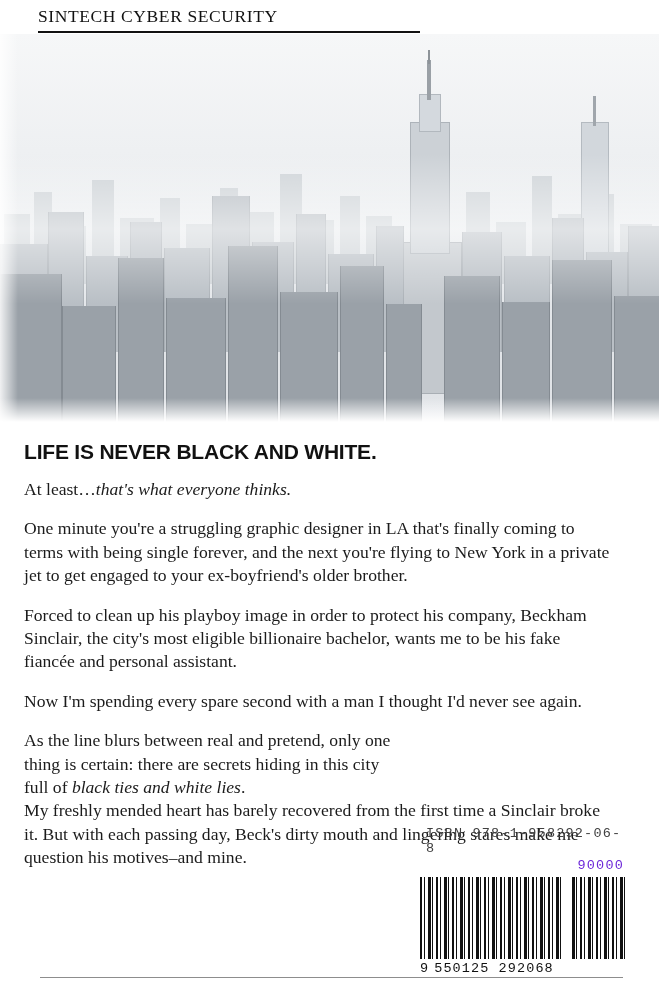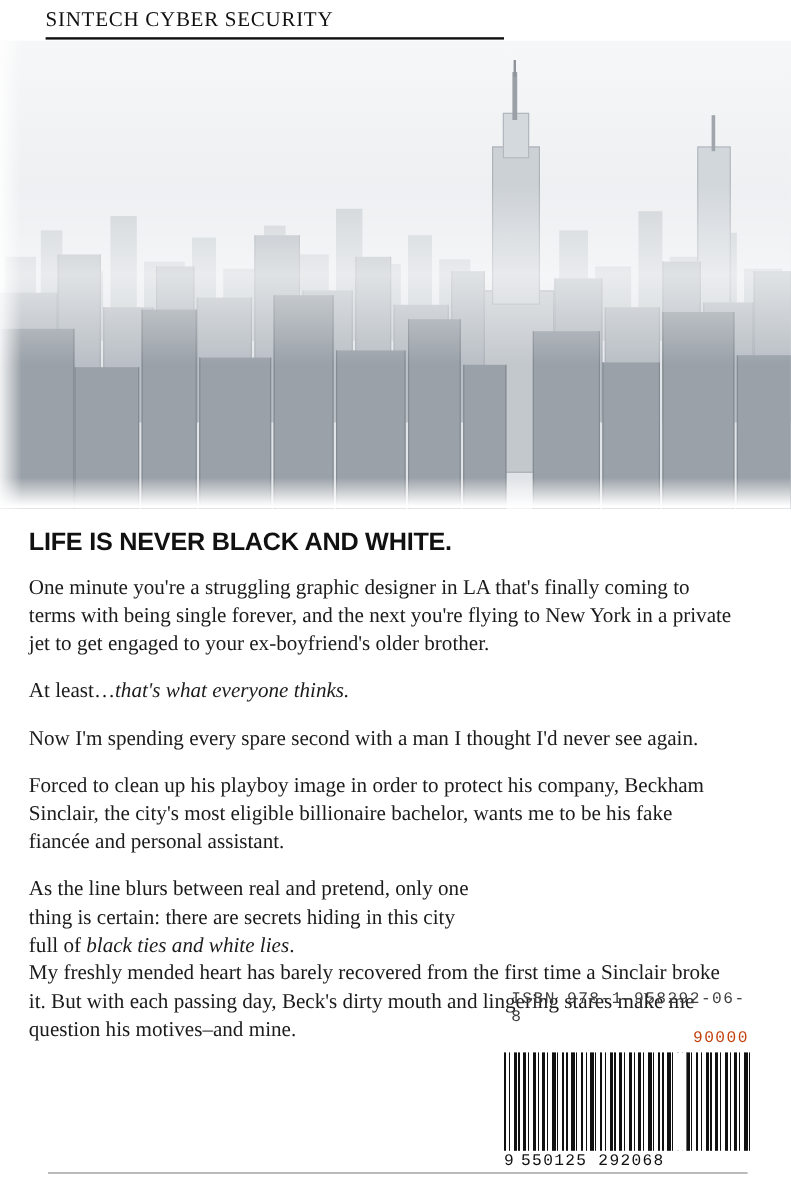--- a/index.html
+++ b/index.html
@@ -148,21 +148,21 @@
     font-family: "Liberation Mono", monospace;
     font-size: 13.5px;
     letter-spacing: 1.2px;
     color: #404040;
     margin-left: 6px;
   }
   .price-line {
     font-family: "Liberation Mono", monospace;
     font-size: 13.5px;
     letter-spacing: 1.2px;
-    color: #c2410c;
+    color: #6d28d9;
     text-align: right;
     margin-top: 2px;
     margin-right: 2px;
   }
   .bars {
     margin-top: 4px;
     height: 82px;
     width: 206px;
     background-image: repeating-linear-gradient(
       90deg,
@@ -289,27 +289,27 @@
     </div>
 
     <div class="haze"></div>
     <div class="photo-fade-left"></div>
     <div class="photo-fade-bottom"></div>
   </div>
 
   <div class="blurb">
     <p class="tagline">LIFE IS NEVER BLACK AND WHITE.</p>
 
+    <p class="para"><span>At least…</span><em>that's what everyone thinks.</em></p>
+
     <p class="para">One minute you're a struggling graphic designer in LA that's finally coming to terms with being single forever, and the next you're flying to New York in a private jet to get engaged to your ex-boyfriend's older brother.</p>
 
-    <p class="para"><span>At least…</span><em>that's what everyone thinks.</em></p>
+    <p class="para">Forced to clean up his playboy image in order to protect his company, Beckham Sinclair, the city's most eligible billionaire bachelor, wants me to be his fake fiancée and personal assistant.</p>
 
     <p class="para">Now I'm spending every spare second with a man I thought I'd never see again.</p>
-
-    <p class="para">Forced to clean up his playboy image in order to protect his company, Beckham Sinclair, the city's most eligible billionaire bachelor, wants me to be his fake fiancée and personal assistant.</p>
 
     <p class="para last"><span>As the line blurs between real and pretend, only one thing is certain: there are secrets hiding in this city full of </span><em>black ties and white lies</em><span>.</span></p>
 
     <p class="para">My freshly mended heart has barely recovered from the first time a Sinclair broke it. But with each passing day, Beck's dirty mouth and lingering stares make me question his motives–and mine.</p>
   </div>
 
   <div class="barcode-block">
     <div class="isbn-line">ISBN 978-1-958292-06-8</div>
     <div class="price-line">90000</div>
     <div class="bars bars-gap"></div>

